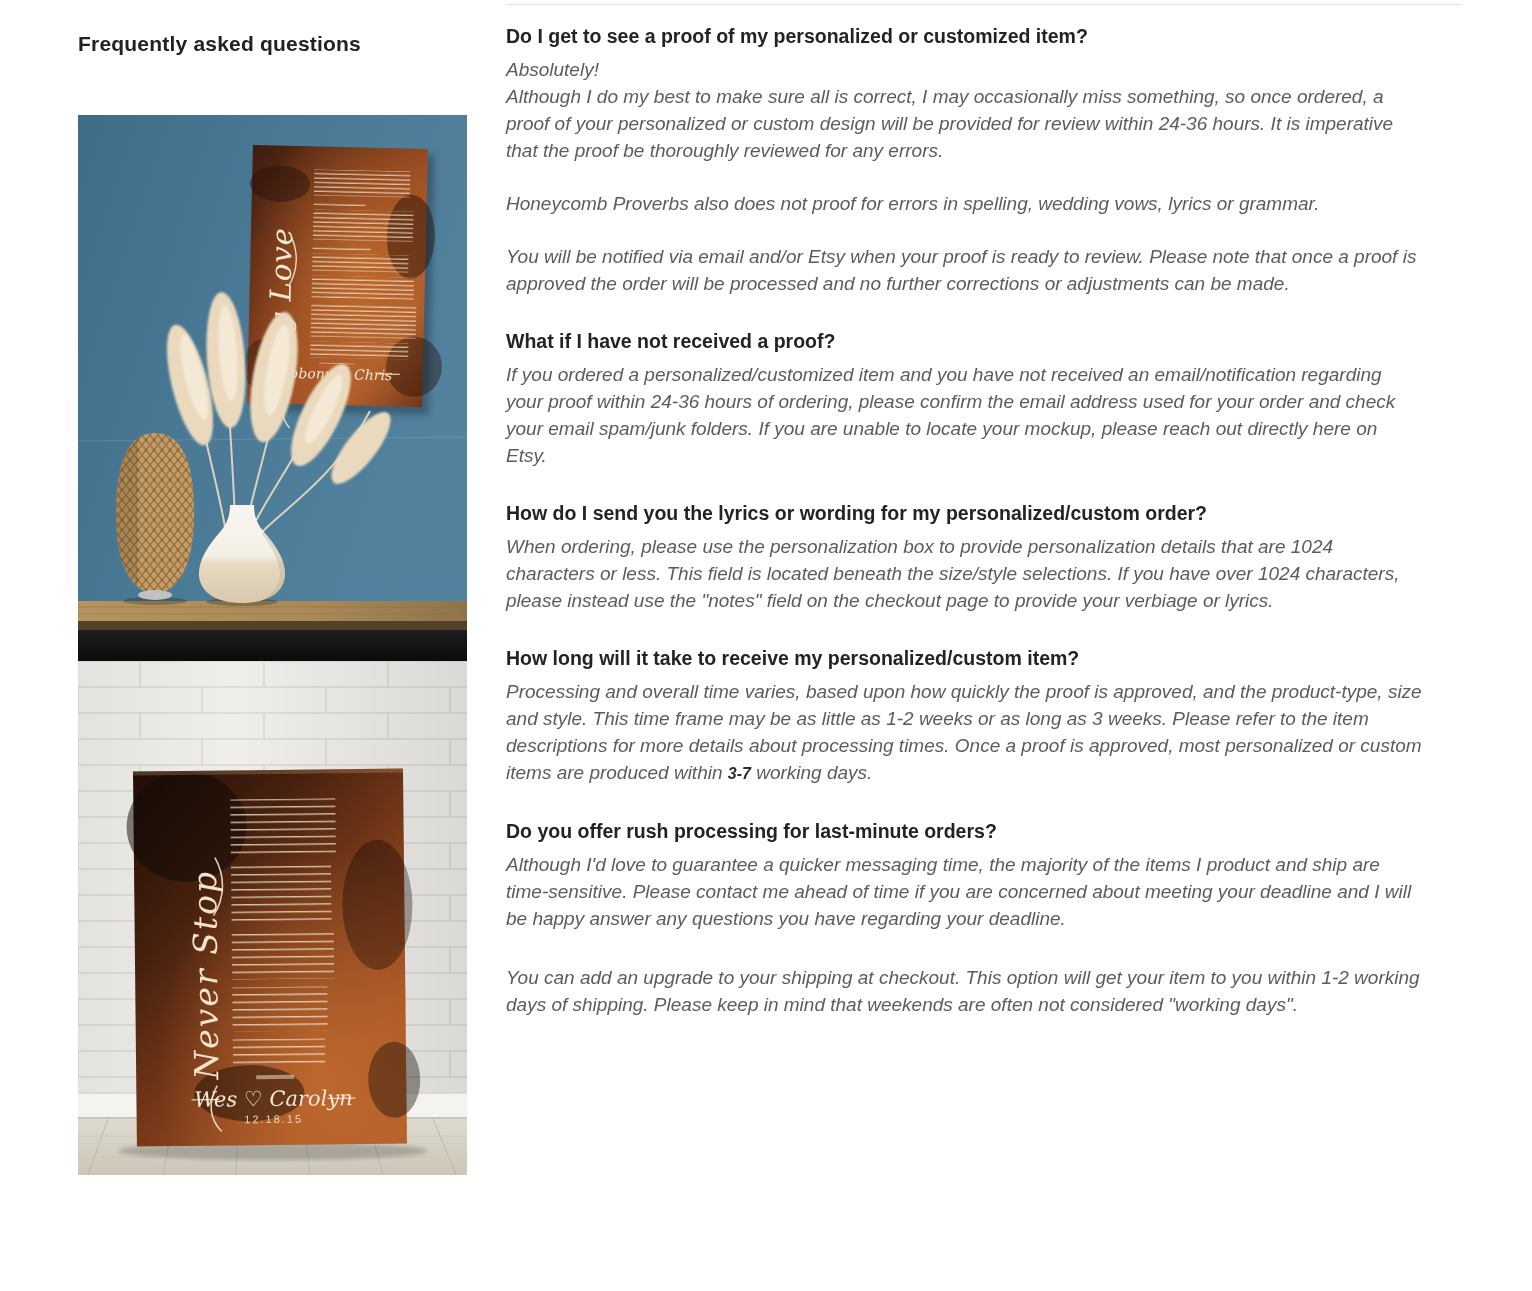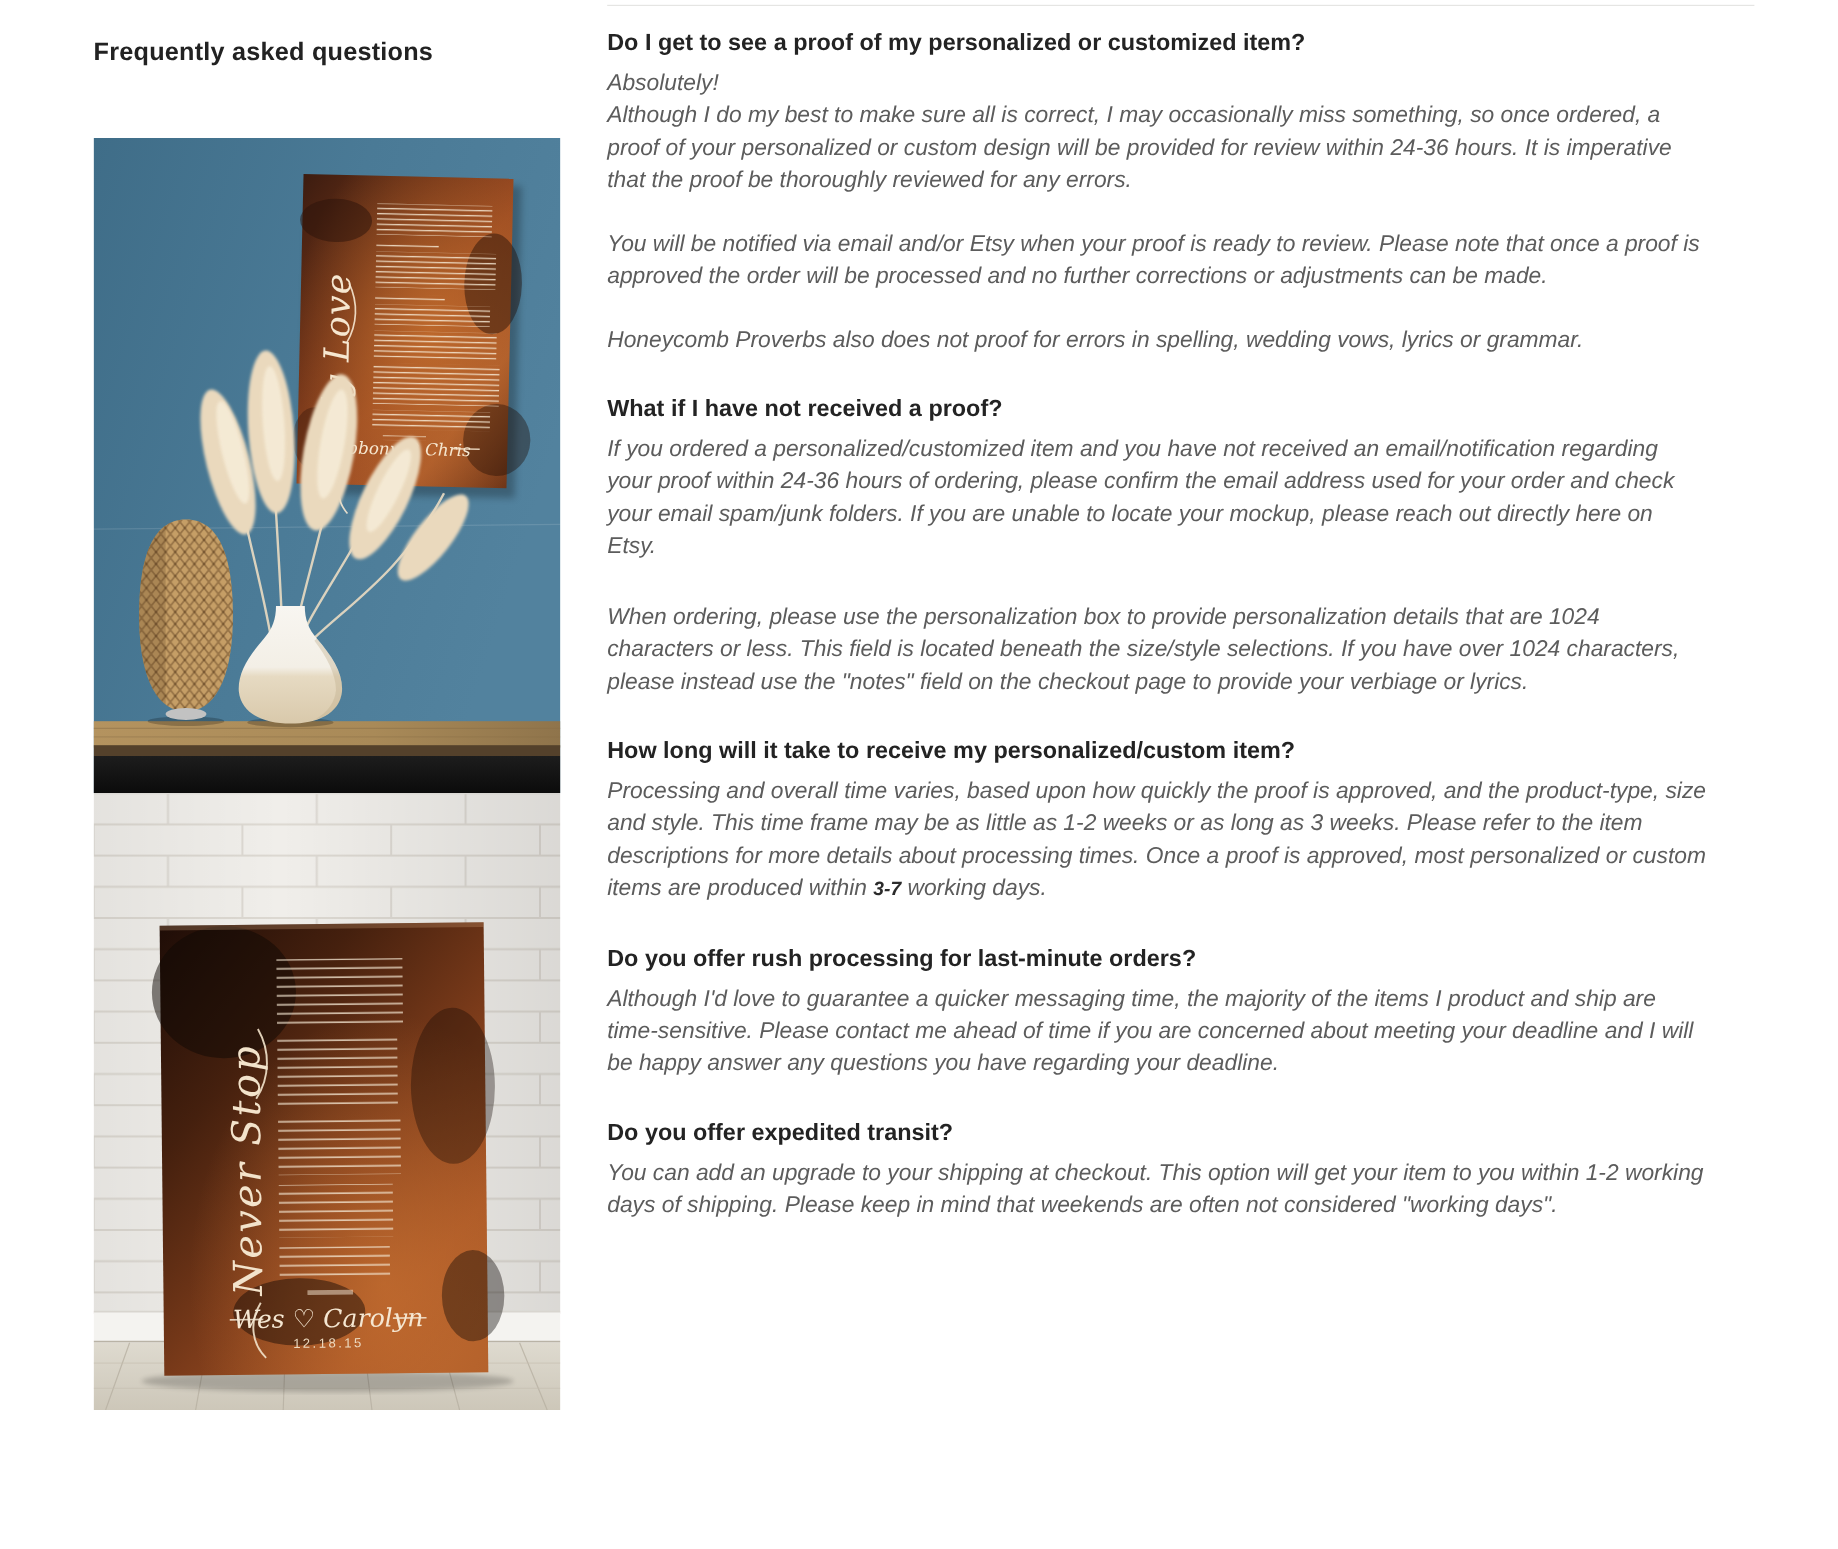--- a/index.html
+++ b/index.html
@@ -296,42 +296,42 @@
     </g>
   </svg>
 </figure>
 
 <section class="faq">
 
   <article class="qa">
     <h3 class="q">Do I get to see a proof of my personalized or customized item?</h3>
     <p>Absolutely!
 Although I do my best to make sure all is correct, I may occasionally miss something, so once ordered, a proof of your personalized or custom design will be provided for review within 24-36 hours. It is imperative that the proof be thoroughly reviewed for any errors.</p>
+    <p>Honeycomb Proverbs also does not proof for errors in spelling, wedding vows, lyrics or grammar.</p>
     <p>You will be notified via email and/or Etsy when your proof is ready to review. Please note that once a proof is approved the order will be processed and no further corrections or adjustments can be made.</p>
-    <p>Honeycomb Proverbs also does not proof for errors in spelling, wedding vows, lyrics or grammar.</p>
   </article>
 
   <article class="qa">
     <h3 class="q">What if I have not received a proof?</h3>
     <p>If you ordered a personalized/customized item and you have not received an email/notification regarding your proof within 24-36 hours of ordering, please confirm the email address used for your order and check your email spam/junk folders. If you are unable to locate your mockup, please reach out directly here on Etsy.</p>
   </article>
 
 
   <article class="qa">
+    <h3 class="q">How do I send you the lyrics or wording for my personalized/custom order?</h3>
     <p>When ordering, please use the personalization box to provide personalization details that are 1024 characters or less. This field is located beneath the size/style selections. If you have over 1024 characters, please instead use the "notes" field on the checkout page to provide your verbiage or lyrics.</p>
   </article>
 
   <article class="qa">
     <h3 class="q">How long will it take to receive my personalized/custom item?</h3>
     <p><span>Processing and overall time varies, based upon how quickly the proof is approved, and the product-type, size and style. This time frame may be as little as 1-2 weeks or as long as 3 weeks. Please refer to the item descriptions for more details about processing times. Once a proof is approved, most personalized or custom items are produced within </span><span class="hl">3-7</span><span> working days.</span></p>
   </article>
 
   <article class="qa">
     <h3 class="q">Do you offer rush processing for last-minute orders?</h3>
     <p>Although I'd love to guarantee a quicker messaging time, the majority of the items I product and ship are time-sensitive. Please contact me ahead of time if you are concerned about meeting your deadline and I will be happy answer any questions you have regarding your deadline.</p>
   </article>
 
   <article class="qa">
-    <h3 class="q">Do you offer expedited transit?</h3>
     <p>You can add an upgrade to your shipping at checkout. This option will get your item to you within 1-2 working days of shipping. Please keep in mind that weekends are often not considered "working days".</p>
   </article>
 
 </section>
 
 </body></html>

